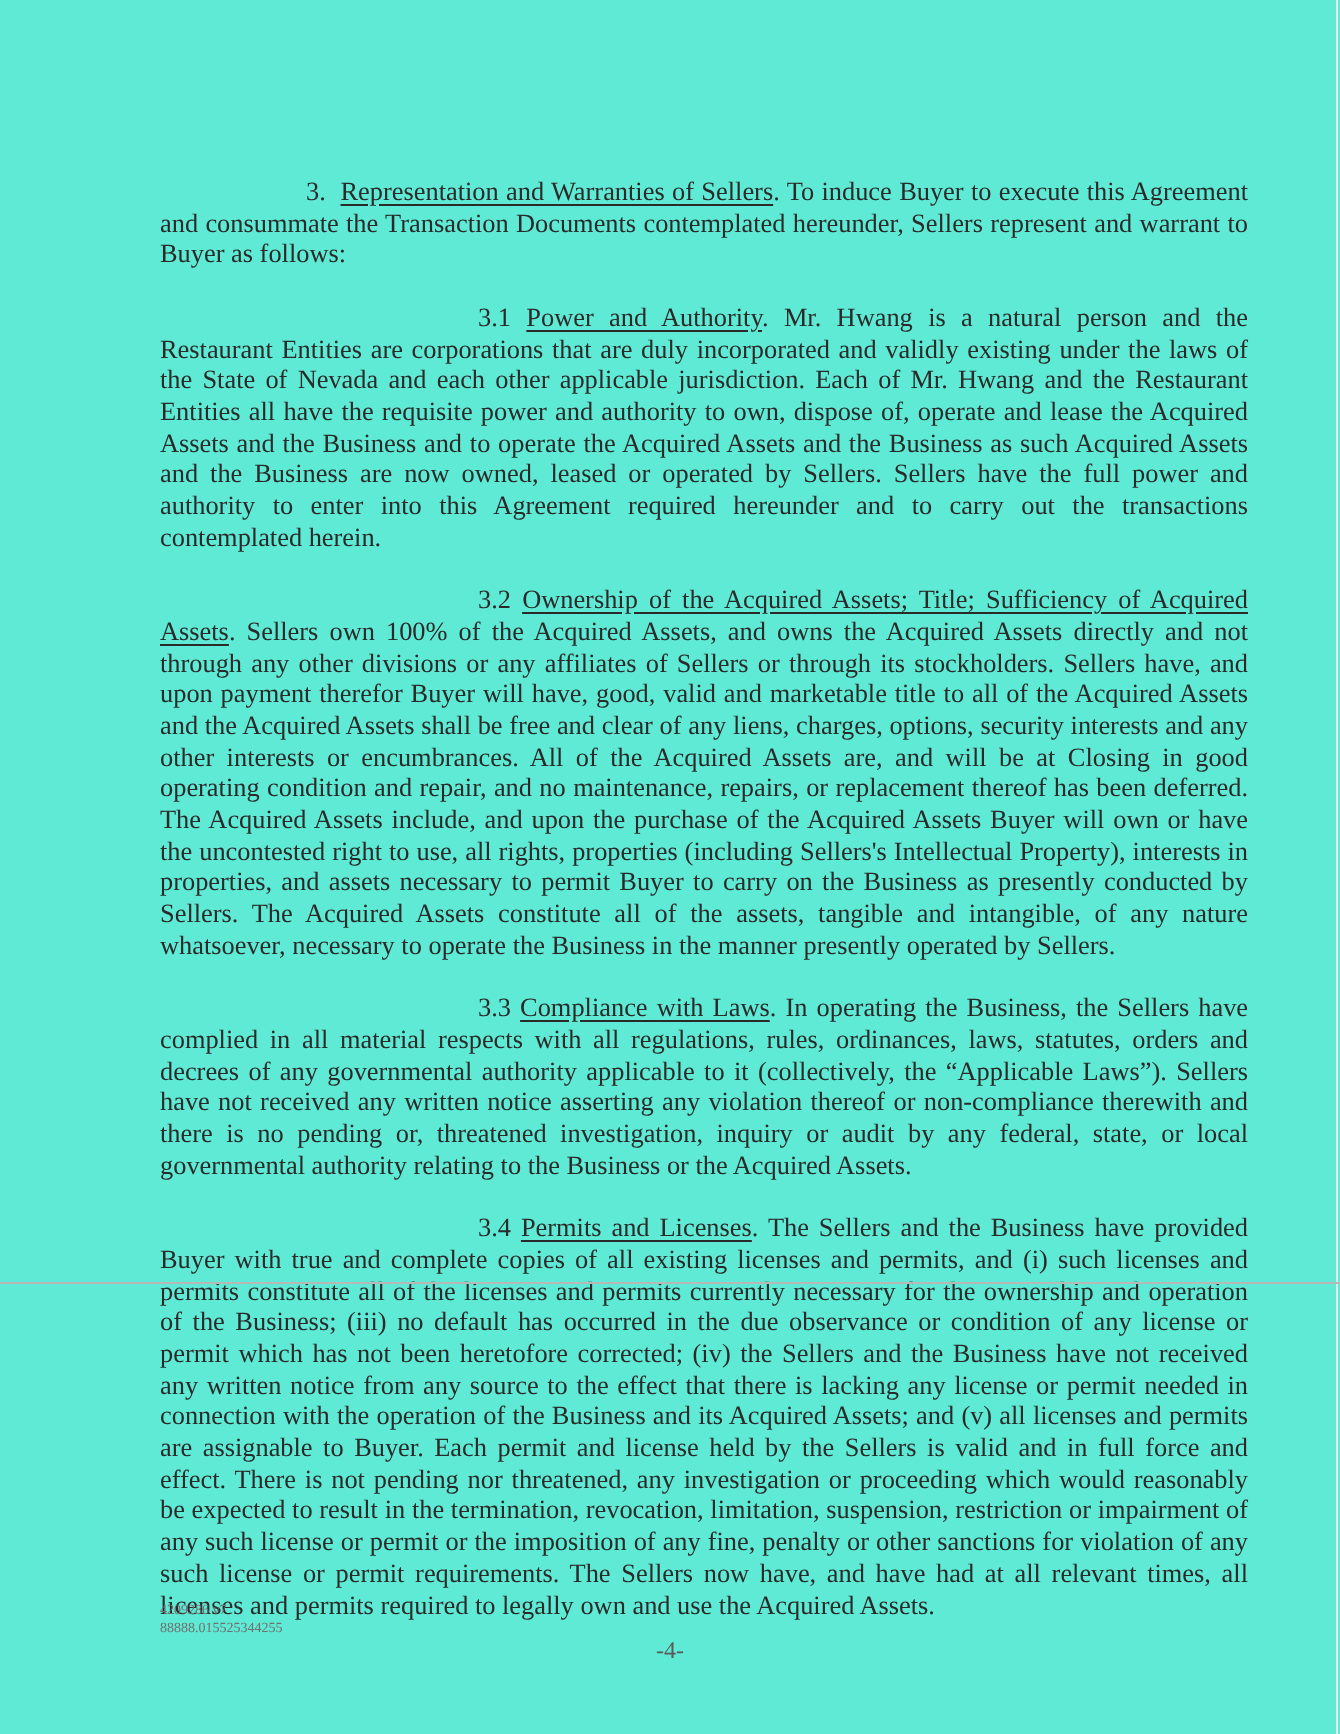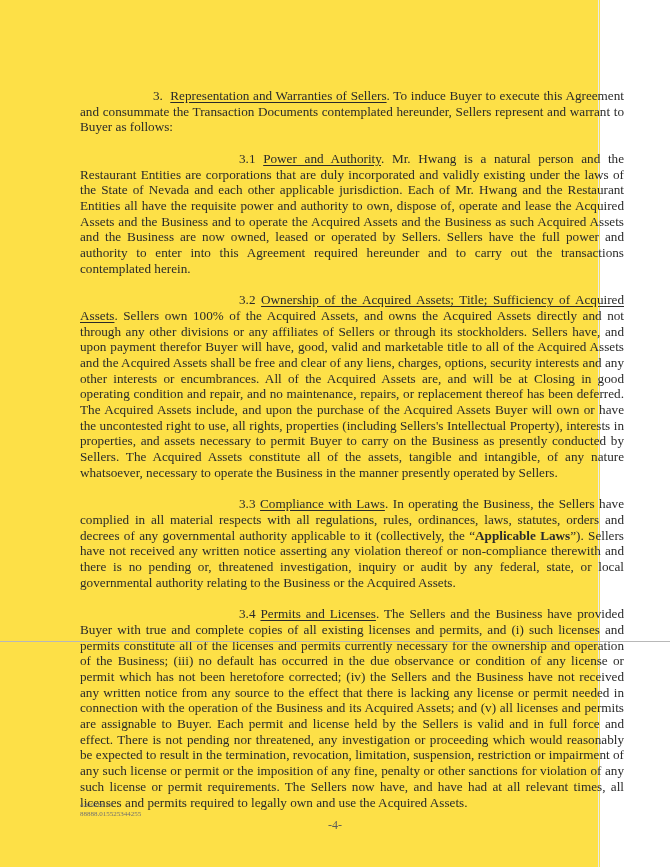--- a/index.html
+++ b/index.html
@@ -11,22 +11,22 @@
       width: 670px;
       height: 867px;
       position: relative;
       overflow: hidden;
       font-family: "Liberation Serif", "DejaVu Serif", serif;
       color: #2a2a2a;
     }
     .page {
       position: absolute;
       left: 0; top: 0;
-      width: 600px; height: 867px;
-      background: #fde047;
+      width: 670px; height: 867px;
+      background: #5eead4;
     }
     .right-edge {
       position: absolute;
       top: 0; right: 1px;
       width: 1px; height: 867px;
       background: #e8e8e8;
     }
     .scan-line {
       position: absolute;
       left: 0;
@@ -44,21 +44,21 @@
       line-height: 15.7px;
     }
     .para {
       margin: 0 0 15.7px 0;
       text-align: justify;
       text-align-last: left;
     }
     .indent-1 { text-indent: 73px; }
     .indent-2 { text-indent: 159px; }
     .u { text-decoration: underline; text-underline-offset: 2px; }
-    .b { font-weight: bold; }
+    .b { font-weight: normal; }
     .footer-id {
       position: absolute;
       left: 80px;
       top: 801px;
       font-size: 7px;
       line-height: 8.5px;
       color: #707070;
       font-family: "Liberation Serif", serif;
     }
     .page-num {

